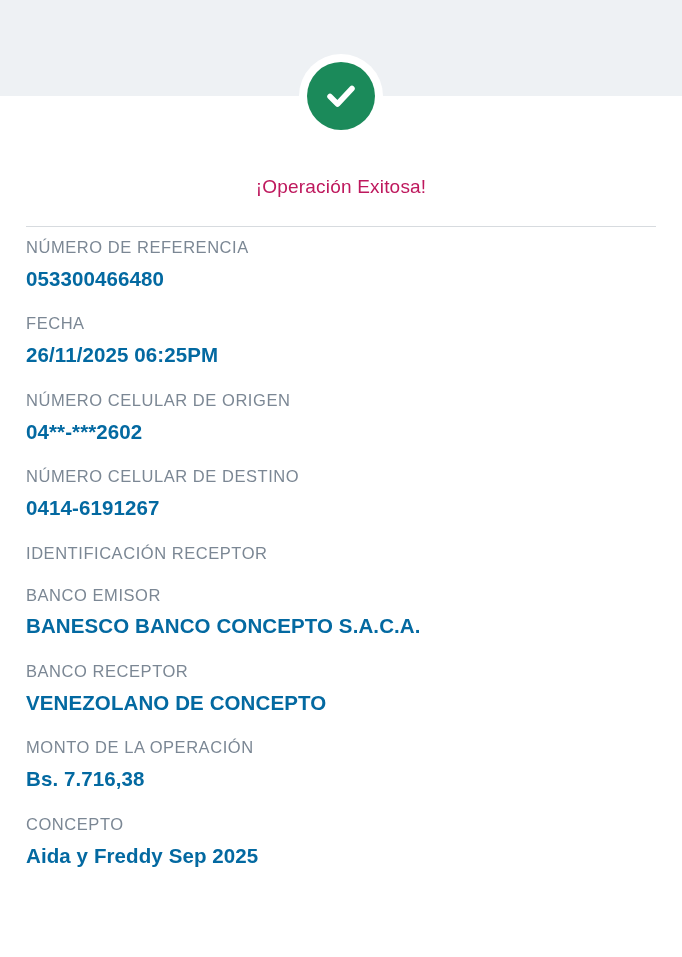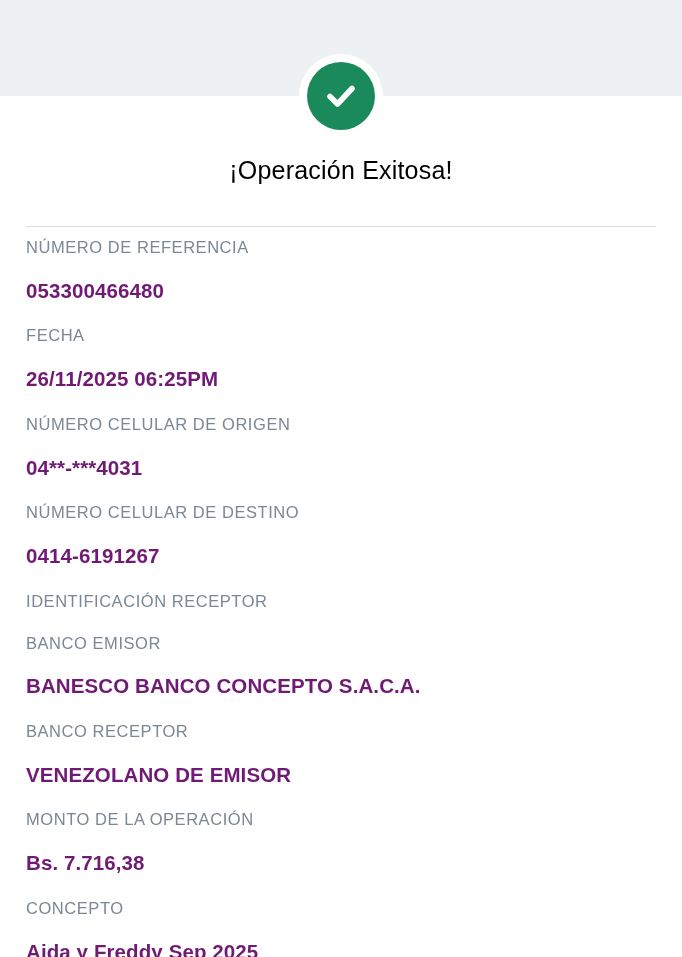--- a/index.html
+++ b/index.html
@@ -49,26 +49,26 @@
     background: #1b8a5a;
     display: flex;
     align-items: center;
     justify-content: center;
   }
   .check-circle svg {
     display: block;
   }
   .title {
     position: absolute;
-    top: 156px;
+    top: 176px;
     left: 0;
     width: 682px;
     text-align: center;
-    color: #000000;
-    font-size: 25px;
+    color: #be185d;
+    font-size: 19px;
     font-weight: 400;
     letter-spacing: 0.2px;
   }
   .divider {
     position: absolute;
     top: 226px;
     left: 26px;
     width: 630px;
     height: 1px;
     background: #d7dbdf;
@@ -84,26 +84,26 @@
   }
   .field-label {
     color: #7b8794;
     font-size: 16.5px;
     font-weight: 400;
     letter-spacing: 0.55px;
     text-transform: uppercase;
     line-height: 1.2;
   }
   .field-value {
-    color: #701a75;
+    color: #0369a1;
     font-size: 20.5px;
     font-weight: 700;
     letter-spacing: 0.1px;
     line-height: 1.3;
-    margin-top: 20px;
+    margin-top: 8px;
   }
 </style>
 </head>
 <body>
 
 <div class="screen">
 
   <div class="topbar"></div>
 
   <div class="check-wrap">
@@ -125,40 +125,40 @@
       <div class="field-value">053300466480</div>
     </div>
 
     <div class="field">
       <div class="field-label">FECHA</div>
       <div class="field-value">26/11/2025 06:25PM</div>
     </div>
 
     <div class="field">
       <div class="field-label">NÚMERO CELULAR DE ORIGEN</div>
-      <div class="field-value">04**-***4031</div>
+      <div class="field-value">04**-***2602</div>
     </div>
 
     <div class="field">
       <div class="field-label">NÚMERO CELULAR DE DESTINO</div>
       <div class="field-value">0414-6191267</div>
     </div>
 
     <div class="field">
       <div class="field-label">IDENTIFICACIÓN RECEPTOR</div>
     </div>
 
     <div class="field">
       <div class="field-label">BANCO EMISOR</div>
       <div class="field-value">BANESCO BANCO CONCEPTO S.A.C.A.</div>
     </div>
 
     <div class="field">
       <div class="field-label">BANCO RECEPTOR</div>
-      <div class="field-value">VENEZOLANO DE EMISOR</div>
+      <div class="field-value">VENEZOLANO DE CONCEPTO</div>
     </div>
 
     <div class="field">
       <div class="field-label">MONTO DE LA OPERACIÓN</div>
       <div class="field-value">Bs. 7.716,38</div>
     </div>
 
     <div class="field">
       <div class="field-label">CONCEPTO</div>
       <div class="field-value">Aida y Freddy Sep 2025</div>

